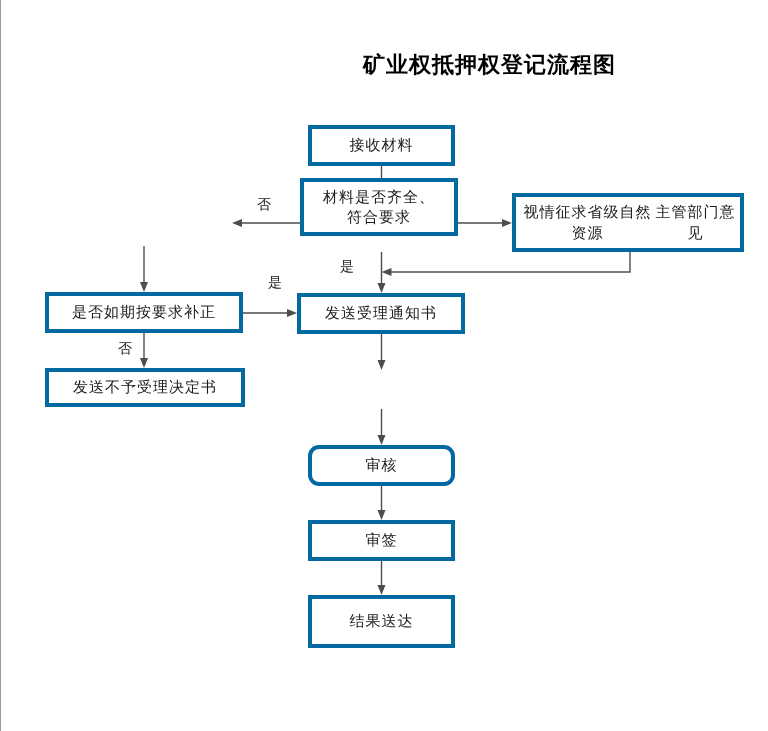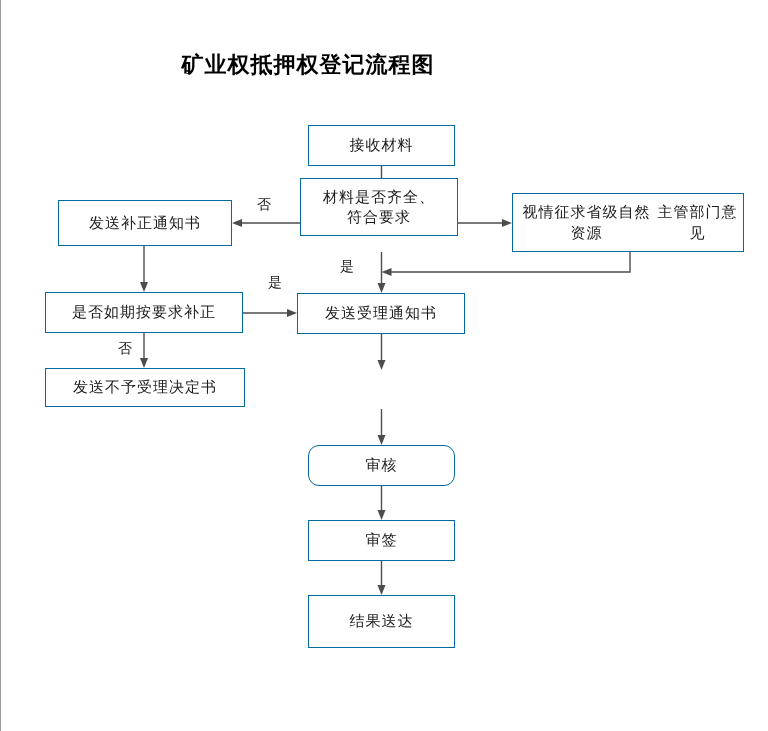--- a/index.html
+++ b/index.html
@@ -24,31 +24,31 @@
     top: 0px;
     width: 1px;
     height: 731px;
     background: #9a9a9a;
   }
   #chart-title {
     position: absolute;
     left: 0;
     top: 50px;
     width: 616px;
-    text-align: center;
+    text-align: right;
     font-size: 22px;
     font-weight: bold;
     color: #000000;
     letter-spacing: 1px;
     font-family: "Liberation Sans", "DejaVu Sans", sans-serif;
   }
   .node {
     position: absolute;
     box-sizing: border-box;
-    border: 1px solid #0369a1;
+    border: 4px solid #0369a1;
     background: #ffffff;
     display: flex;
     align-items: center;
     justify-content: center;
     text-align: center;
     color: #1a1a1a;
     font-size: 15px;
     line-height: 1.35;
     font-family: "Liberation Serif", "DejaVu Serif", serif;
     letter-spacing: 1px;
@@ -156,23 +156,20 @@
 
   <div class="node" style="left:308px; top:125px; width:147px; height:41px;">
     <span>接收材料</span>
   </div>
 
   <div class="node" style="left:300px; top:178px; width:158px; height:58px; flex-direction:column;">
     <span>材料是否齐全、</span>
     <span>符合要求</span>
   </div>
 
-  <div class="node" style="left:58px; top:200px; width:174px; height:46px;">
-    <span>发送补正通知书</span>
-  </div>
 
   <div class="node" style="left:512px; top:193px; width:232px; height:59px; flex-direction:row;">
     <span>视情征求省级自然资源</span>
     <span>主管部门意见</span>
   </div>
 
   <div class="node" style="left:45px; top:292px; width:198px; height:41px;">
     <span>是否如期按要求补正</span>
   </div>
 

